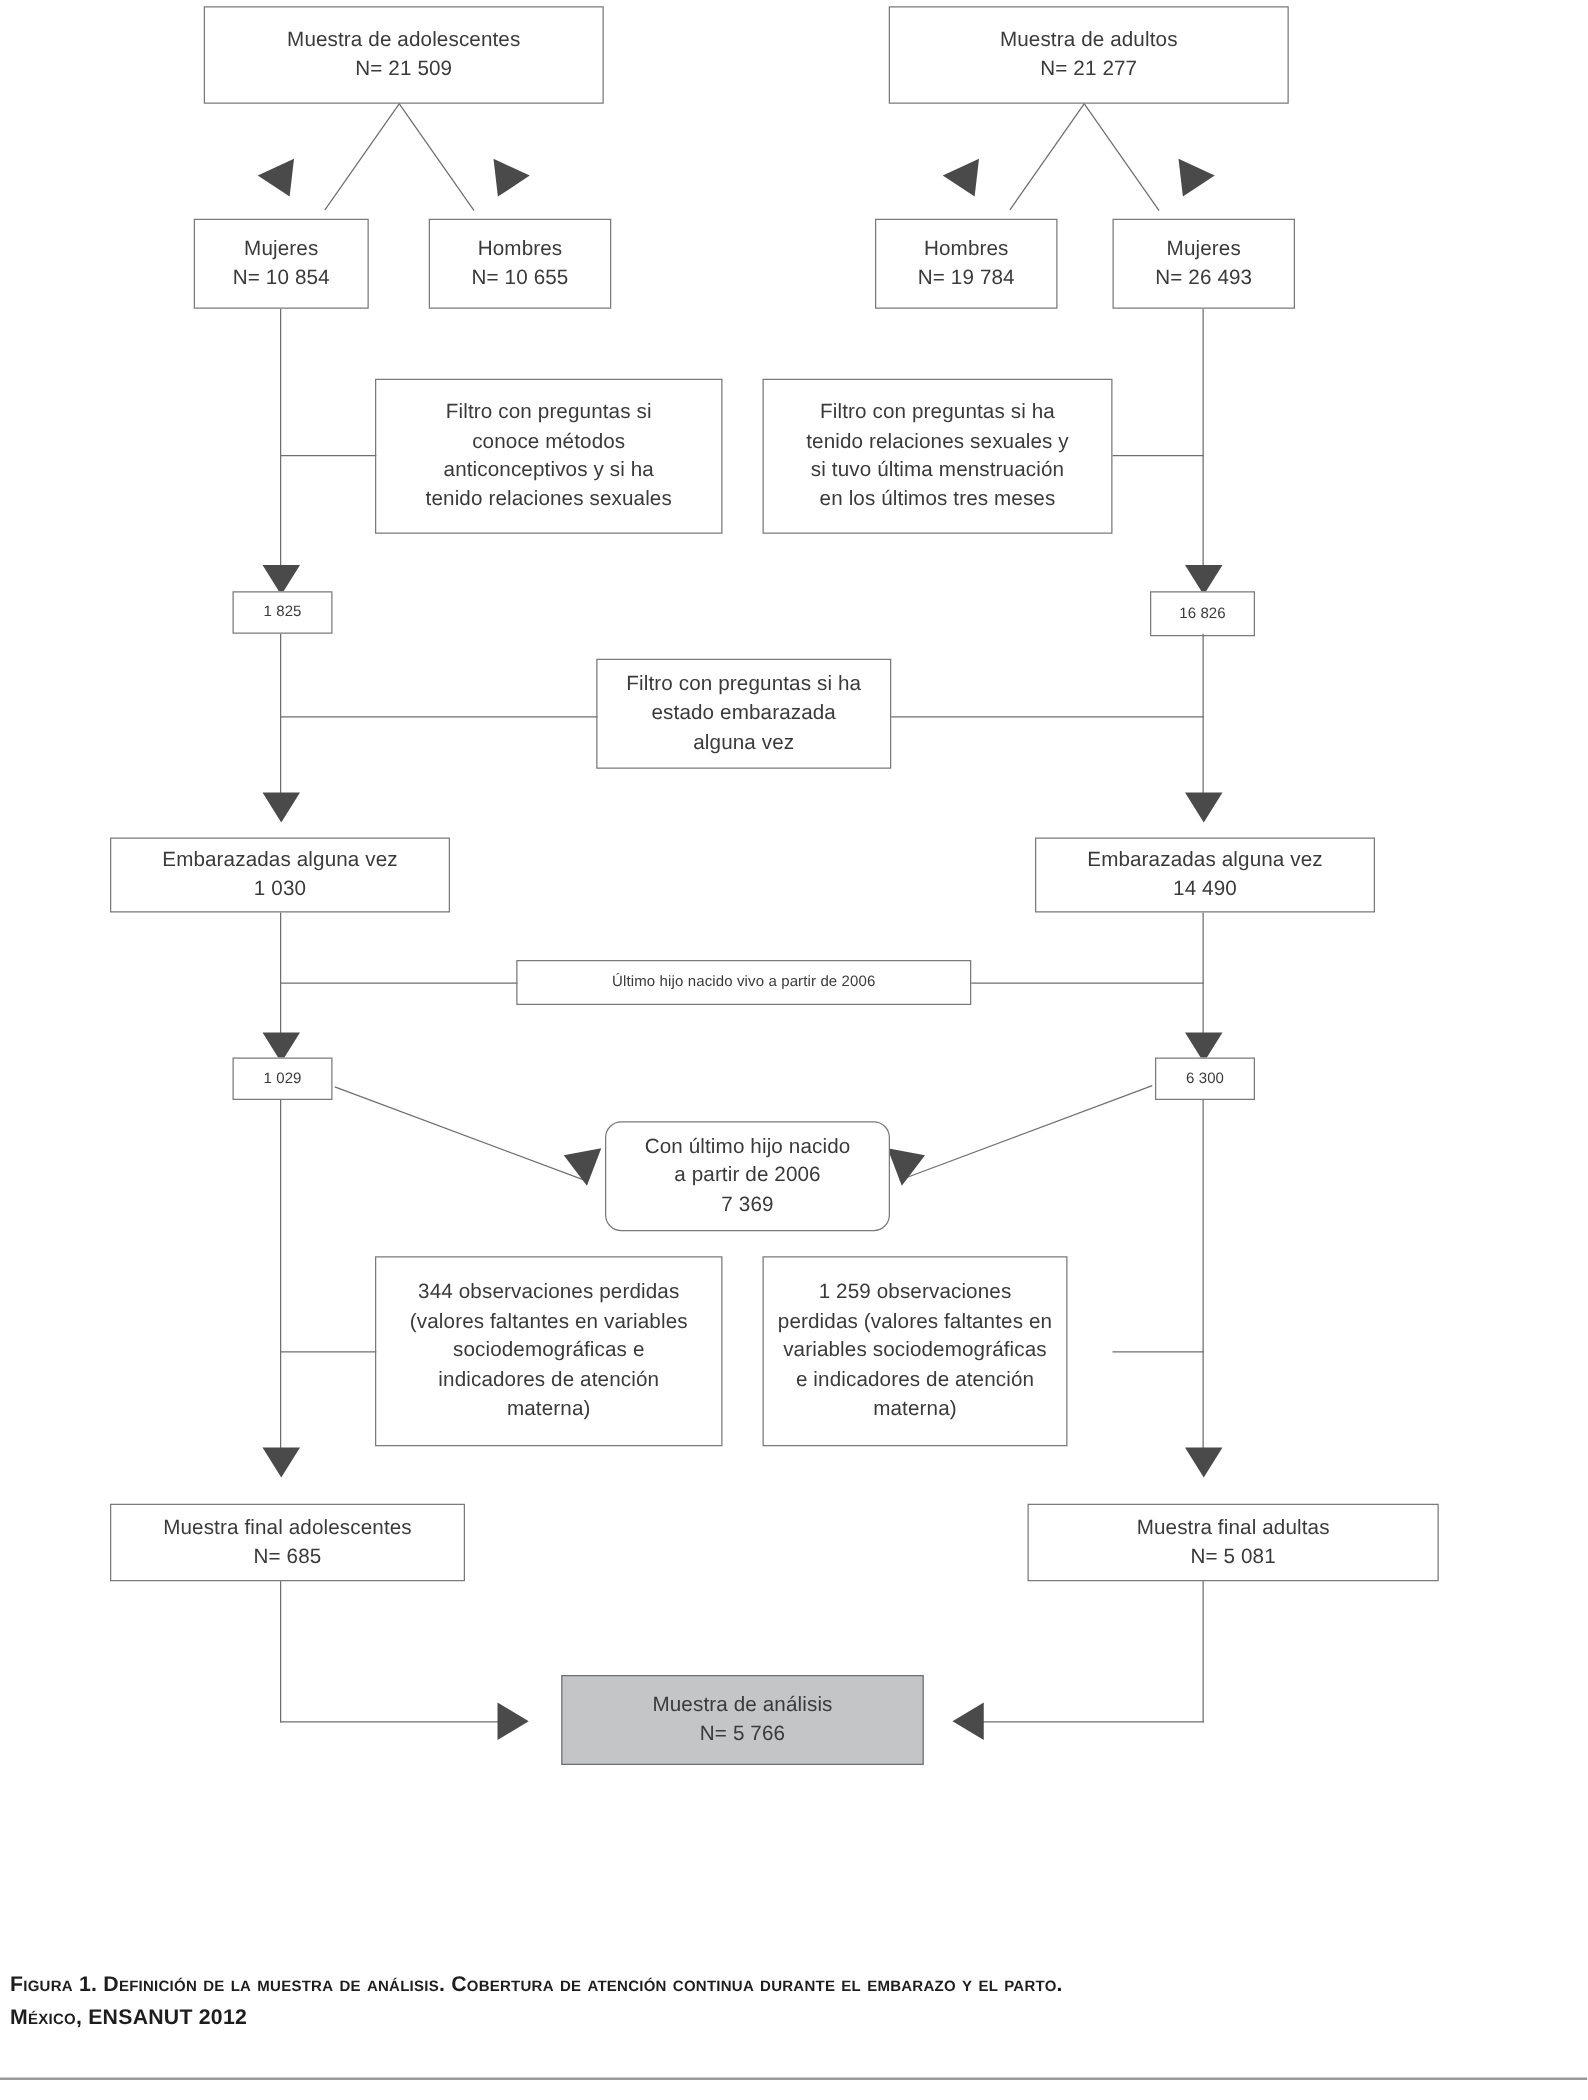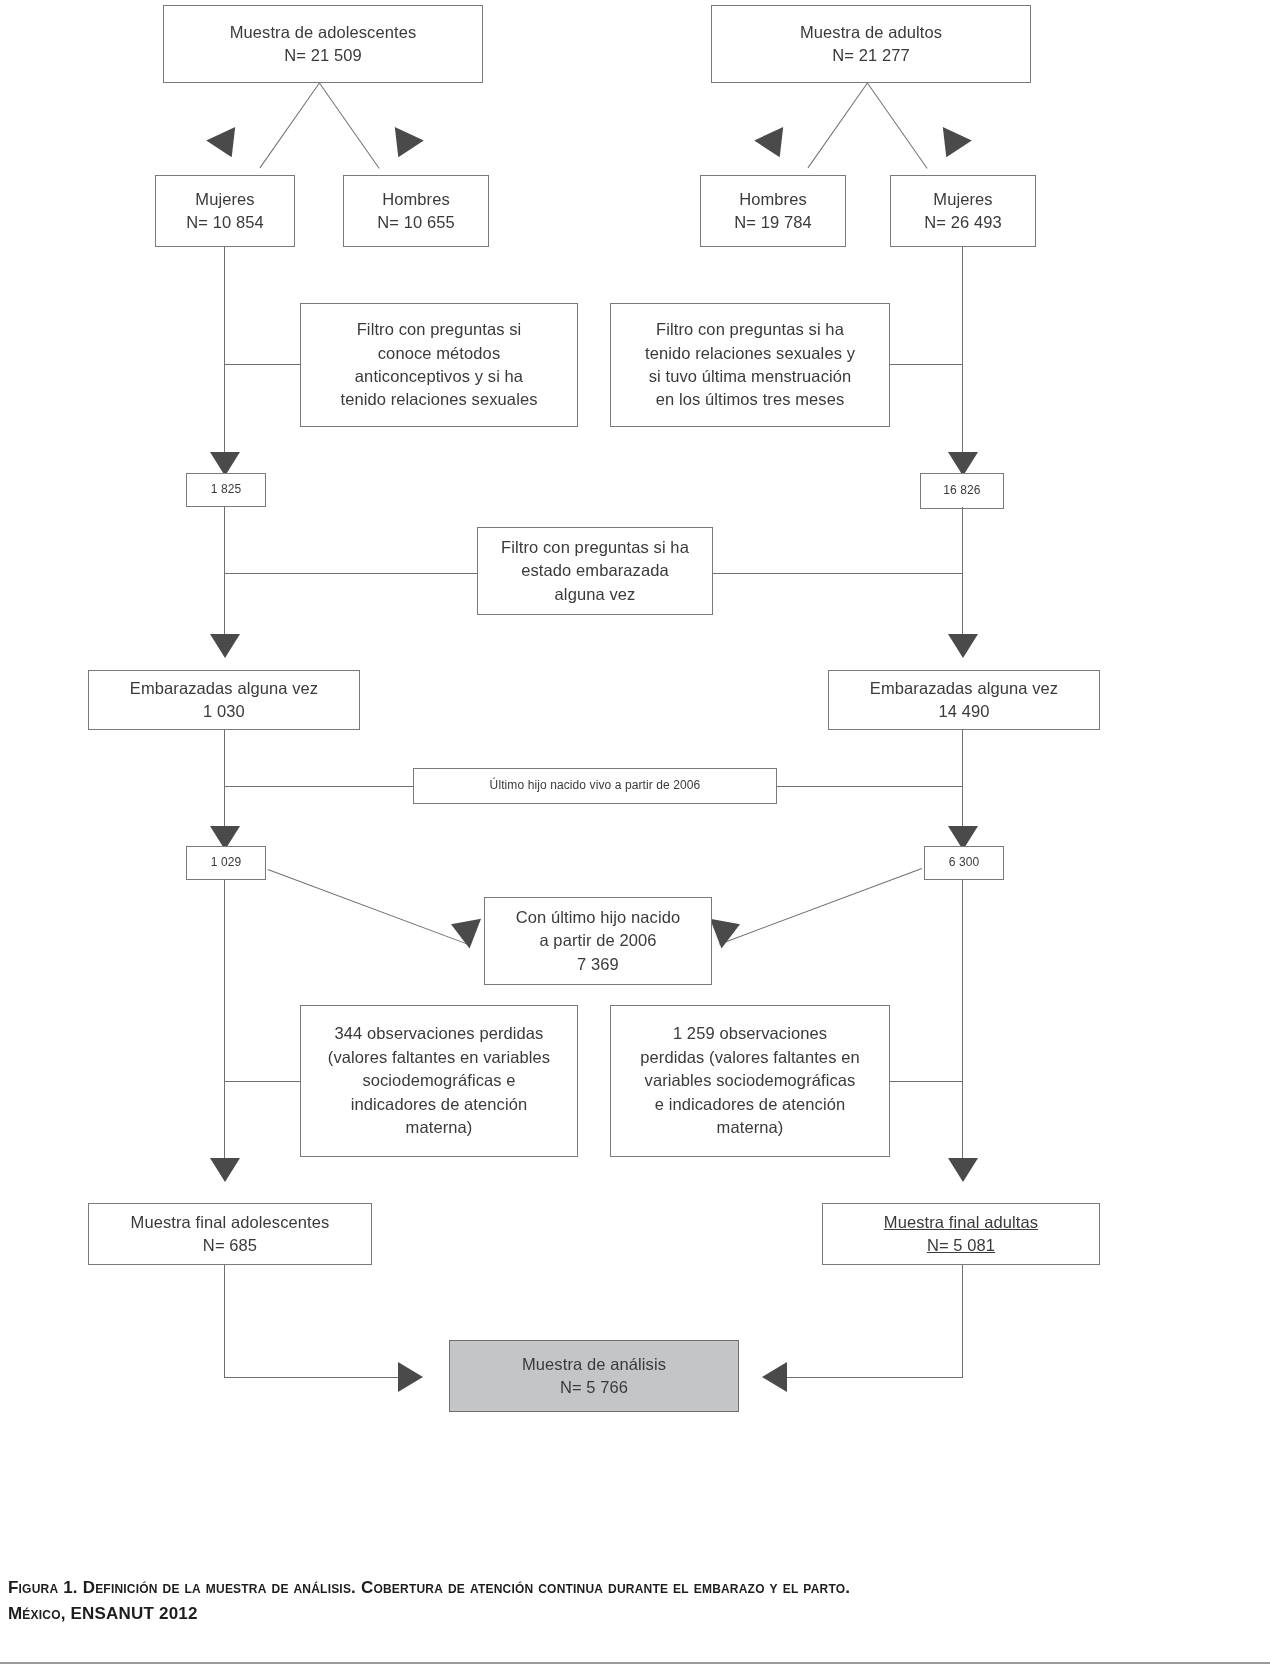--- a/index.html
+++ b/index.html
@@ -184,46 +184,46 @@
 
   <div class="box small" style="left:186px; top:846px; width:80px; height:34px;">1 029</div>
   <div class="box small" style="left:924px; top:846px; width:80px; height:34px;">6 300</div>
 
   <div class="diag" style="left:268px; top:869px; width:216px; transform:rotate(20.5deg);"></div>
   <div class="arrow-tri" style="left:452px; top:923px; transform:rotate(111deg);"></div>
 
   <div class="diag" style="left:922px; top:869px; width:216px; transform:rotate(159.5deg);"></div>
   <div class="arrow-tri" style="left:707px; top:923px; transform:rotate(-111deg);"></div>
 
-  <div class="box" style="left:484px; top:897px; width:228px; height:88px;">Con último hijo nacido
+  <div class="box" style="left:484px; top:897px; width:228px; height:88px;border-radius:13px;">Con último hijo nacido
 a partir de 2006
 7 369</div>
 
   <div class="box" style="left:300px; top:1005px; width:278px; height:152px;">344 observaciones perdidas
 (valores faltantes en variables
 sociodemográficas e
 indicadores de atención
 materna)</div>
-  <div class="box" style="left:610px; top:1005px; width:280px; height:152px;">1 259 observaciones
+  <div class="box" style="left:610px; top:1005px; width:244px; height:152px;">1 259 observaciones
 perdidas (valores faltantes en
 variables sociodemográficas
 e indicadores de atención
 materna)</div>
 
   <div class="line vline" style="left:224px; top:880px; height:290px;"></div>
   <div class="arrow-down" style="left:210px; top:1158px;"></div>
   <div class="line hline" style="left:224px; top:1081px; width:77px;"></div>
 
   <div class="line vline" style="left:962px; top:880px; height:290px;"></div>
   <div class="arrow-down" style="left:948px; top:1158px;"></div>
   <div class="line hline" style="left:890px; top:1081px; width:73px;"></div>
 
   <div class="box" style="left:88px; top:1203px; width:284px; height:62px;">Muestra final adolescentes
 N= 685</div>
-  <div class="box" style="left:822px; top:1203px; width:278px; height:62px;text-decoration:underline;">Muestra final adultas
+  <div class="box" style="left:822px; top:1203px; width:329px; height:62px;">Muestra final adultas
 N= 5 081</div>
 
   <div class="line vline" style="left:224px; top:1265px; height:113px;"></div>
   <div class="line hline" style="left:224px; top:1377px; width:176px;"></div>
   <div class="arrow-right" style="left:398px; top:1362px;"></div>
 
   <div class="line vline" style="left:962px; top:1265px; height:113px;"></div>
   <div class="line hline" style="left:786px; top:1377px; width:177px;"></div>
   <div class="arrow-left" style="left:762px; top:1362px;"></div>
 

